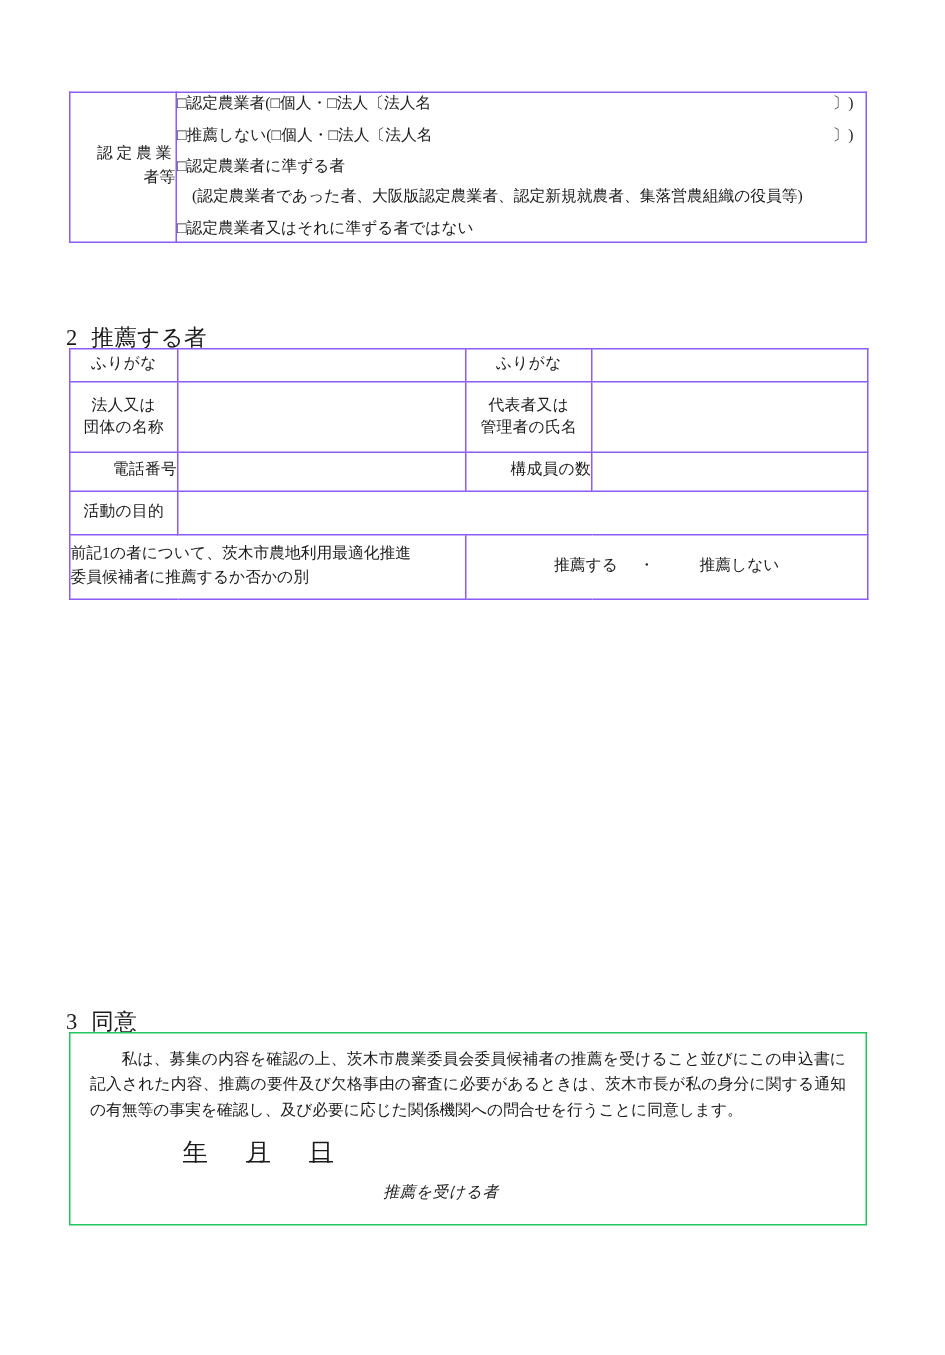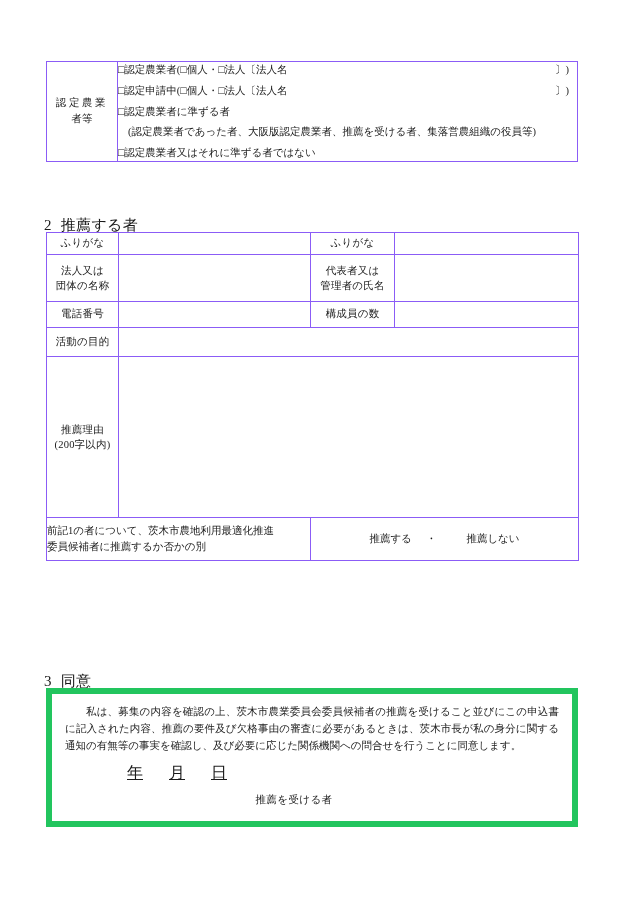--- a/index.html
+++ b/index.html
@@ -50,21 +50,21 @@
 
   
   #block1 {
     position: absolute;
     left: 46px;
     top: 61px;
   }
   #block1 table.form { width: 532px; }
   .b1-label {
     width: 70px;
-    text-align: center;
+    text-align: right;
     vertical-align: middle;
     font-size: 10.5px;
     margin-left: 24px;
   }
   .b1-label .sp { letter-spacing: 2.6px; display: block; }
   .b1-label .sp2 { display: block; letter-spacing: 0.2px; }
   .b1-body {
     padding: 7px 6px 7px 14px;
     font-size: 10.5px;
     line-height: 1.05;
@@ -104,21 +104,21 @@
   #block2 {
     position: absolute;
     left: 46px;
     top: 232px;
   }
   #block2 table.form { width: 532px; }
 
   .row-furigana td { height: 21px; }
   .row-name td { height: 46px; }
   .row-addr td { height: 53px; }
-  .row-tel td { height: 25px; }
+  .row-tel td { height: 25px; text-align: right; }
   .row-purpose td { height: 28px; }
   .row-qual td { height: 33px; }
   .row-reason td { height: 160px; }
   .row-decision td { height: 42px; }
 
   .row-reason .lbl { vertical-align: middle; }
   .addr-cell {
     vertical-align: top;
     padding: 3px 0 0 8px;
     font-size: 10.5px;
@@ -139,21 +139,21 @@
   .decision-right .sep { margin-right: 30px; }
 
   
   #caption3 { left: 44px; top: 672px; }
   #block3 {
     position: absolute;
     left: 46px;
     top: 688px;
     width: 532px;
     box-sizing: border-box;
-    border: 6px solid #22c55e;
+    border: 1px solid #22c55e;
     background: #fff;
     padding: 9px 13px 12px 13px;
   }
   .consent-body {
     font-size: 10.5px;
     line-height: 1.62;
     text-indent: 21px;
     text-align: justify;
     margin: 0;
   }
@@ -165,20 +165,21 @@
     text-decoration: underline;
   }
   .date-line .g { margin-right: 26px; }
   .date-line .g:last-child { margin-right: 0; }
   .signee-line {
     margin: 9px 0 2px 0;
     text-align: center;
     padding-right: 36px;
     font-size: 10.5px;
     letter-spacing: 0.4px;
+    font-style: italic;
   }
 </style>
 </head>
 <body>
 
 <div class="page">
 
   <div id="block1">
     <table class="form">
       <tbody>
@@ -186,27 +187,27 @@
         <td class="b1-label">
           <span class="sp">認定農業</span>
           <span class="sp2">者等</span>
         </td>
         <td class="b1-body">
           <span class="opt">
             <span>□認定農業者(□個人・□法人〔法人名</span>
             <span class="tail">〕)</span>
           </span>
           <span class="opt">
-            <span>□認定申請中(□個人・□法人〔法人名</span>
+            <span>□推薦しない(□個人・□法人〔法人名</span>
             <span class="tail">〕)</span>
           </span>
           <span class="opt">
             <span>□認定農業者に準ずる者</span>
           </span>
-          <span class="opt-note">(認定農業者であった者、大阪版認定農業者、推薦を受ける者、集落営農組織の役員等)</span>
+          <span class="opt-note">(認定農業者であった者、大阪版認定農業者、認定新規就農者、集落営農組織の役員等)</span>
           <span class="opt">
             <span>□認定農業者又はそれに準ずる者ではない</span>
           </span>
         </td>
       </tr>
     </tbody>
       </table>
   </div>
 
   <div class="section-caption" id="caption2">
@@ -250,27 +251,20 @@
         <td class="lbl">構成員の数</td>
         <td class="cell-blank"></td>
       </tr>
 
       <tr class="row-purpose">
         <td class="lbl">活動の目的</td>
         <td class="cell-blank" colspan="3"></td>
       </tr>
 
 
-      <tr class="row-reason">
-        <td class="lbl two-line">
-          <span>推薦理由</span><br>
-          <span>(200字以内)</span>
-        </td>
-        <td class="cell-blank" colspan="3"></td>
-      </tr>
 
       <tr class="row-decision">
         <td class="decision-left" colspan="2">
           <span>前記1の者について、茨木市農地利用最適化推進</span><br>
           <span>委員候補者に推薦するか否かの別</span>
         </td>
         <td class="decision-right" colspan="2">
           <span class="opt-yes">推薦する</span><span class="sep">・</span><span>推薦しない</span>
         </td>
       </tr>

